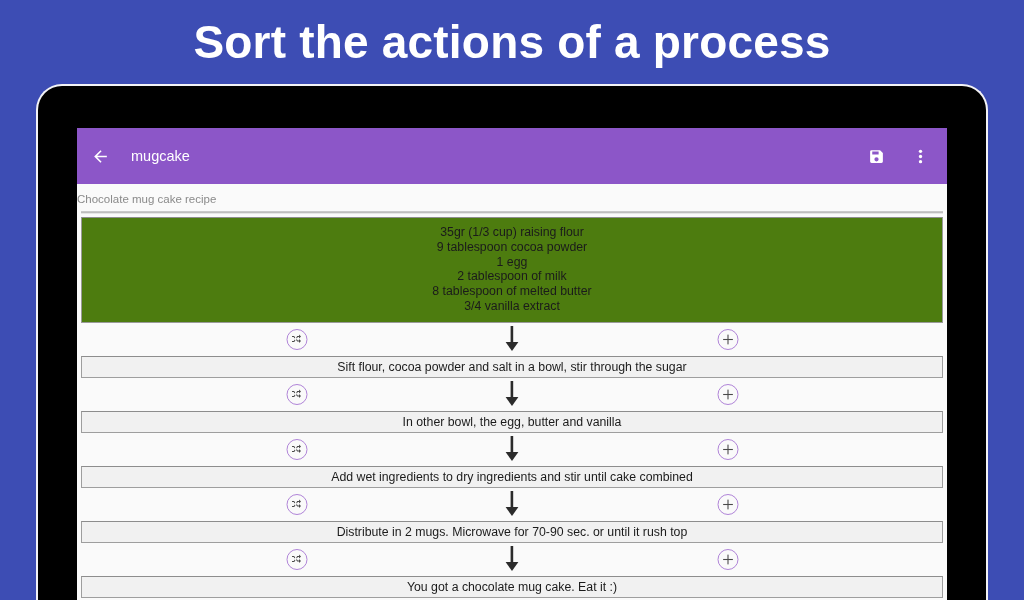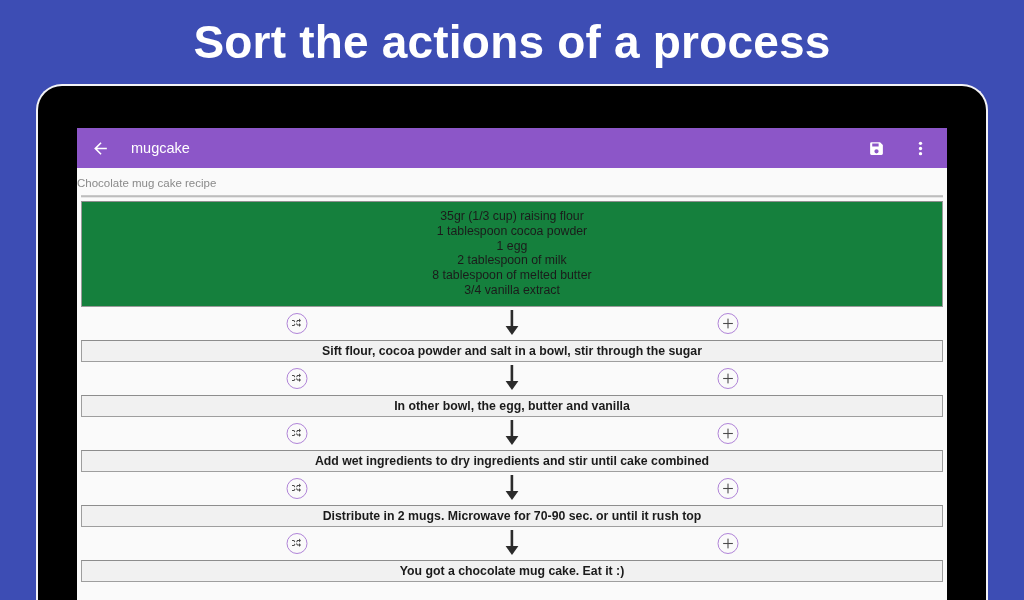--- a/index.html
+++ b/index.html
@@ -52,21 +52,21 @@
     left: 39px;
     top: 42px;
     width: 870px;
     height: 520px;
     background: #fafafa;
     overflow: hidden;
   }
 
   
   .appbar {
-    height: 40px;
+    height: 56px;
     background: #8c56c8;
     display: flex;
     align-items: center;
     padding: 0 14px 0 10px;
     position: relative;
   }
 
   .appbar-icon {
     width: 26px;
     height: 26px;
@@ -108,21 +108,21 @@
   .divider {
     height: 3px;
     margin: 0 4px;
     border-top: 1px solid #c9c9c9;
     border-bottom: 1px solid #e6e6e6;
     background: #bdbdbd;
   }
 
   .ingredients-box {
     margin: 3px 4px 0 4px;
-    background: #15803d;
+    background: #4d7c0f;
     border: 1px solid #9a9a9a;
     border-top-color: #8e8e8e;
     padding: 7px 0 8px 0;
     text-align: center;
   }
 
   .ingredient-line {
     font-size: 12.3px;
     color: #1b1b1b;
     line-height: 14.8px;
@@ -164,21 +164,20 @@
   
   .step-box {
     margin: 0 4px;
     height: 22px;
     background: #f1f1f1;
     border: 1px solid #9e9e9e;
     border-top-color: #8d8d8d;
     display: flex;
     align-items: center;
     justify-content: center;
-    font-weight: bold;
   }
 
   .step-text {
     font-size: 12.3px;
     color: #1b1b1b;
     white-space: nowrap;
   }
 </style>
 </head>
 <body>
@@ -212,21 +211,21 @@
       </div>
     </div>
 
     <div class="content">
 
       <div class="recipe-heading">Chocolate mug cake recipe</div>
       <div class="divider"></div>
 
       <div class="ingredients-box">
         <div class="ingredient-line">35gr (1/3 cup) raising flour</div>
-        <div class="ingredient-line">1 tablespoon cocoa powder</div>
+        <div class="ingredient-line">9 tablespoon cocoa powder</div>
         <div class="ingredient-line">1 egg</div>
         <div class="ingredient-line">2 tablespoon of milk</div>
         <div class="ingredient-line">8 tablespoon of melted butter</div>
         <div class="ingredient-line">3/4 vanilla extract</div>
       </div>
 
       <div class="connector">
         <div class="circle-btn shuffle">
           <svg width="12" height="12" viewBox="0 0 24 24" aria-hidden="true">
             <path d="M17 3l4 4-4 4V8h-2.3l-2.1 3-1.2-1.7L13.4 6H17V3zM3 6h4.2l2.2 3.1-1.2 1.7L6.4 8H3V6zm14 9v-3l4 4-4 4v-3h-3.6l-2.2-3.1 1.2-1.7 2.1 3H17zM3 16h3.4l2.3-3.2 1.2 1.7L7.5 18H3v-2z" fill="#4a4a4a"></path>

